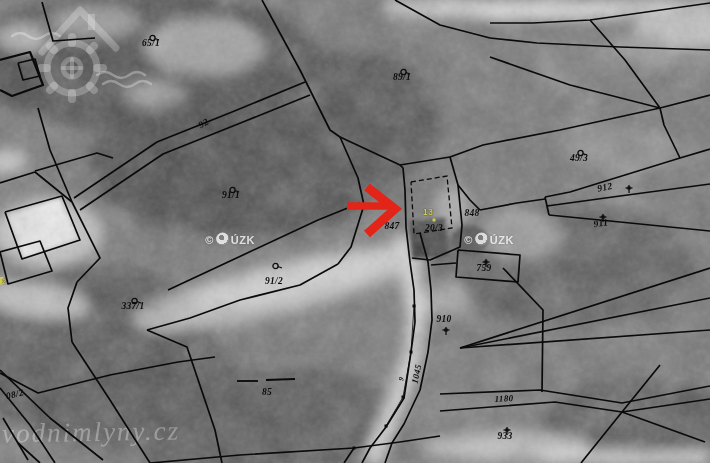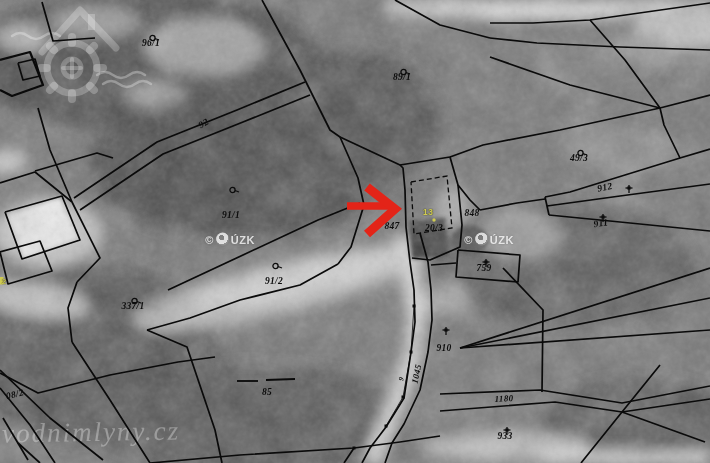--- a/index.html
+++ b/index.html
@@ -222,21 +222,21 @@
       <rect x="409.5" y="350.5" width="3" height="3"></rect>
       <rect x="401.5" y="395.5" width="3" height="3"></rect>
       <rect x="384.5" y="424.5" width="3" height="3"></rect>
       <rect x="352.5" y="446.5" width="3" height="3"></rect>
     </g>
     <circle class="hl-fill" cx="434" cy="220" r="1.7" fill="#cfcb52"></circle>
     <rect class="hl-fill" x="0" y="277" width="3.5" height="7.5" fill="#cfcb52"></rect>
   </svg>
 
   <div id="labels">
-      <div class="label" style="left: 151px; top: 44px; transform: translate(-50%, -50%) rotate(0deg);">96/1</div>
+      <div class="label" style="left: 151px; top: 44px; transform: translate(-50%, -50%) rotate(0deg);">65/1</div>
       <span class="sym" style="left: 148px; top: 33px;">
         <svg width="12" height="10">
           <circle cx="4.5" cy="5" r="2.6" fill="none" stroke="#0d0d0d" stroke-width="1.3"></circle>
           <line x1="7" y1="5.5" x2="11" y2="7" stroke="#0d0d0d" stroke-width="1.2"></line>
         </svg>
       </span>
       <div class="label" style="left: 402px; top: 78px; transform: translate(-50%, -50%) rotate(0deg); font-style: italic;">89/1</div>
       <span class="sym" style="left: 399px; top: 67px;">
         <svg width="12" height="10">
           <circle cx="4.5" cy="5" r="2.6" fill="none" stroke="#0d0d0d" stroke-width="1.3"></circle>
@@ -260,21 +260,21 @@
         </svg>
       </span>
       <div class="label" style="left: 601px; top: 224px; transform: translate(-50%, -50%) rotate(-8deg);">911</div>
       <span class="sym" style="left: 598px; top: 213px;">
         <svg width="10" height="10">
           <line x1="5" y1="1" x2="5" y2="9" stroke="#0d0d0d" stroke-width="1.3"></line>
           <line x1="1.5" y1="4" x2="8.5" y2="4" stroke="#0d0d0d" stroke-width="1.3"></line>
           <rect x="3.4" y="2.4" width="3.2" height="3.2" fill="#0d0d0d"></rect>
         </svg>
       </span>
-      <div class="label" style="left: 231px; top: 196px; transform: translate(-50%, -50%) rotate(0deg); margin-top: 20px;">91/1</div>
+      <div class="label" style="left: 231px; top: 196px; transform: translate(-50%, -50%) rotate(0deg);">91/1</div>
       <span class="sym" style="left: 228px; top: 185px;">
         <svg width="12" height="10">
           <circle cx="4.5" cy="5" r="2.6" fill="none" stroke="#0d0d0d" stroke-width="1.3"></circle>
           <line x1="7" y1="5.5" x2="11" y2="7" stroke="#0d0d0d" stroke-width="1.2"></line>
         </svg>
       </span>
       <div class="label" style="left: 392px; top: 227px; transform: translate(-50%, -50%) rotate(0deg); text-align: center;">847</div>
       <div class="label hl" style="left: 428px; top: 212px; transform: translate(-50%, -50%) rotate(0deg); color: rgb(207, 203, 82);">13</div>
       <div class="label" style="left: 434px; top: 229px; transform: translate(-50%, -50%) rotate(0deg);">20/3</div>
       <div class="label" style="left: 472px; top: 214px; transform: translate(-50%, -50%) rotate(0deg);">848</div>
@@ -293,21 +293,21 @@
           <line x1="7" y1="5.5" x2="11" y2="7" stroke="#0d0d0d" stroke-width="1.2"></line>
         </svg>
       </span>
       <div class="label" style="left: 133px; top: 307px; transform: translate(-50%, -50%) rotate(0deg);">337/1</div>
       <span class="sym" style="left: 130px; top: 296px;">
         <svg width="12" height="10">
           <circle cx="4.5" cy="5" r="2.6" fill="none" stroke="#0d0d0d" stroke-width="1.3"></circle>
           <line x1="7" y1="5.5" x2="11" y2="7" stroke="#0d0d0d" stroke-width="1.2"></line>
         </svg>
       </span>
-      <div class="label" style="left: 444px; top: 349px; transform: translate(-50%, -50%) rotate(0deg); text-align: center;">910</div>
+      <div class="label" style="left: 444px; top: 320px; transform: translate(-50%, -50%) rotate(0deg); text-align: center;">910</div>
       <span class="sym" style="left: 441px; top: 326px;">
         <svg width="10" height="10">
           <line x1="5" y1="1" x2="5" y2="9" stroke="#0d0d0d" stroke-width="1.3"></line>
           <line x1="1.5" y1="4" x2="8.5" y2="4" stroke="#0d0d0d" stroke-width="1.3"></line>
           <rect x="3.4" y="2.4" width="3.2" height="3.2" fill="#0d0d0d"></rect>
         </svg>
       </span>
       <div class="label" style="left: 267px; top: 393px; transform: translate(-50%, -50%) rotate(0deg);">85</div>
       <div class="label" style="left: 417px; top: 374px; transform: translate(-50%, -50%) rotate(-78deg); font-size: 9px;">1045</div>
       <div class="label" style="left: 402px; top: 379px; transform: translate(-50%, -50%) rotate(-75deg); font-size: 7px;">9</div>

